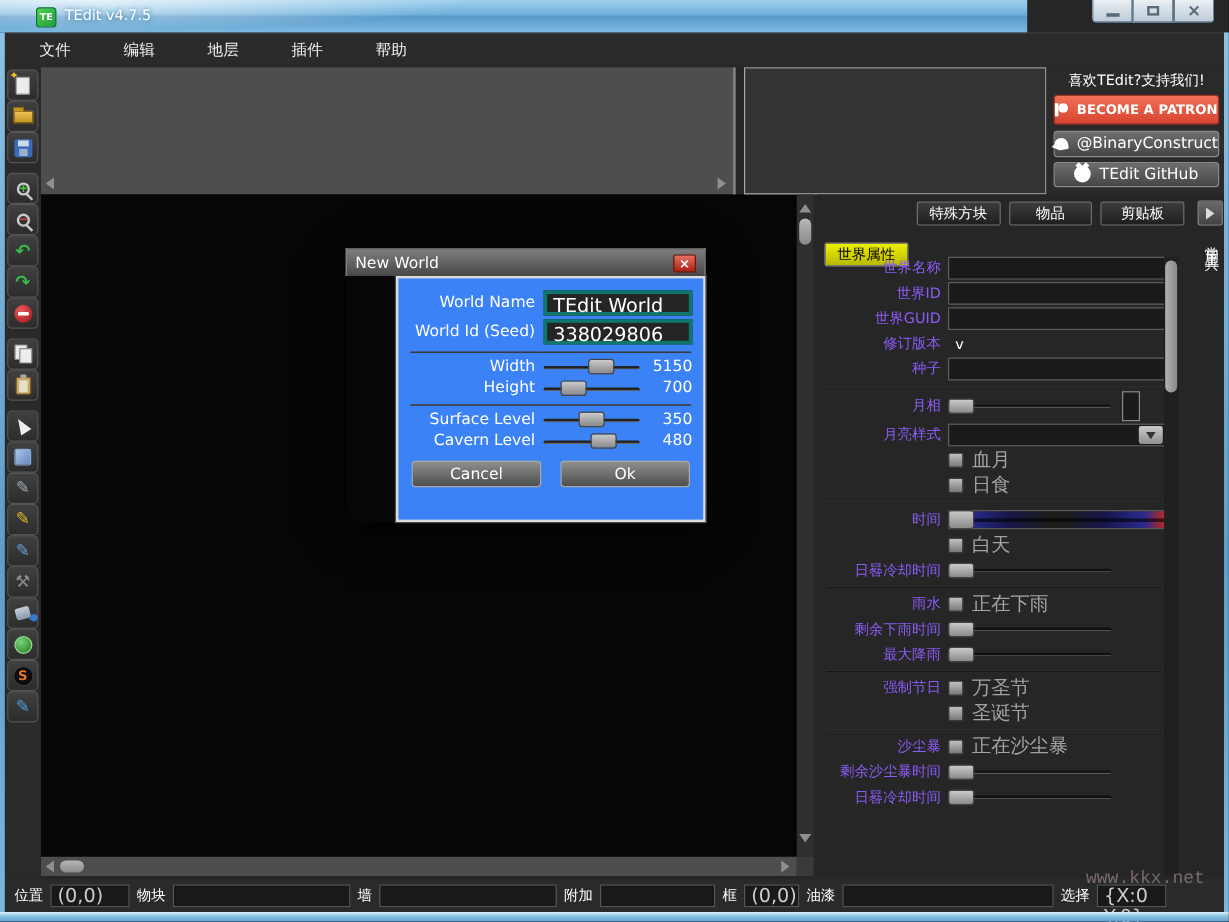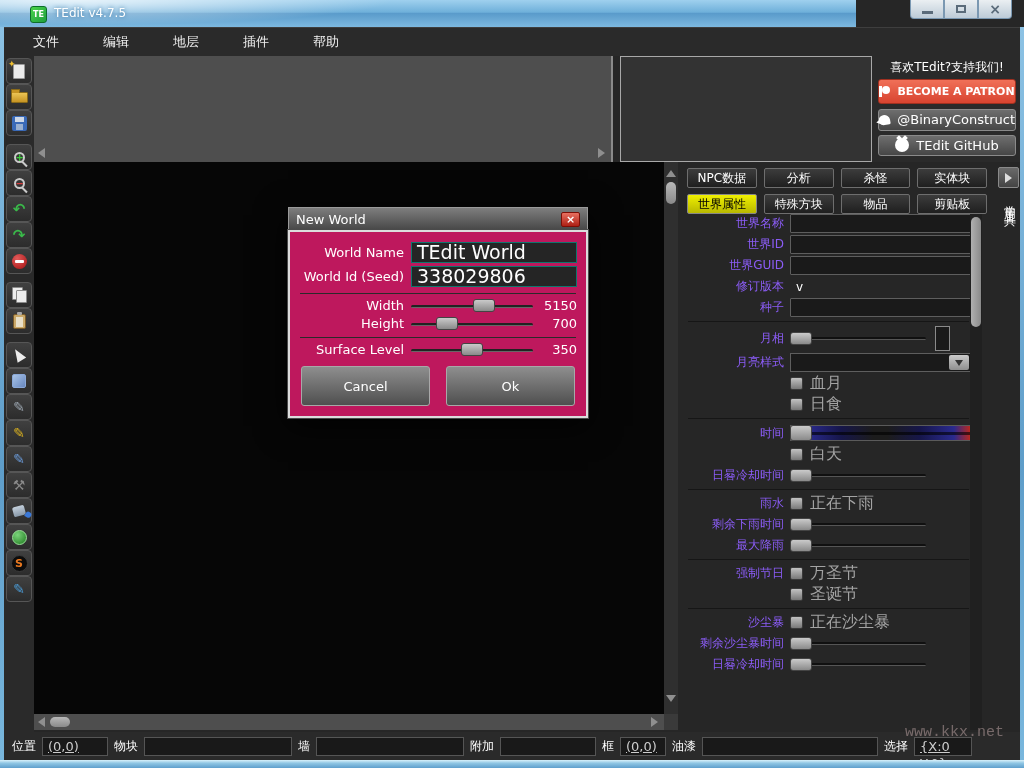--- a/index.html
+++ b/index.html
@@ -106,21 +106,21 @@
   .hscroll .tri-right { position:absolute; right:6px; top:3px; }
   .hthumb { position:absolute; left:16px; top:3px; width:20px; height:10px; background:linear-gradient(180deg,#b8b8b8,#8a8a8a); border-radius:5px; }
   .scorner { position:absolute; left:664px; top:714px; width:14px; height:16px; background:#3a3a3a; z-index:6; }
 
   
   .panel { position:absolute; left:681px; top:162px; width:339px; height:568px; background:#262626; z-index:7; overflow:hidden; }
   .tabrow { display:flex; gap:7px; padding:0 6px; margin-top:6px; }
   .tabrow1 { width:312px; } .tabrow2 { width:312px; }
   .tab { flex:1; height:20px; background:linear-gradient(180deg,#3c3c3c,#1f1f1f); border:1px solid #6e6e6e; border-radius:2px;
     color:#fff; font-size:12px; display:flex; align-items:center; justify-content:center; white-space:nowrap; }
-  .tab.active { background:linear-gradient(180deg,#f0f000,#b8b800); color:#000; border-color:#888; }
+  .tab.active { background:linear-gradient(180deg,#f0f000,#b8b800); color:#000; border-color:#888;margin-top:34px; }
   .pcontent { position:absolute; left:5px; top:52px; width:285px; height:516px; }
   .prow { display:flex; align-items:center; height:19px; margin-bottom:2px; }
   .plabel { width:104px; min-width:104px; text-align:right; padding-right:6px; color:#8b5cf6; font-size:12px; white-space:nowrap; }
   .tfield { flex:1; height:19px; background:#1a1a1a; border:1px solid #5e5e5e; border-radius:1px; color:#fff; font-size:12px; line-height:17px; padding:0 4px; }
   .psep { height:1px; background:#6e6e6e; border-bottom:1px solid #161616; margin:4px 2px; }
   .slider { position:relative; height:13px; flex:1; }
   .slider.short { flex:none; width:136px; }
   .slider .track { position:absolute; left:0; right:0; top:5px; height:3px; background:#101010; border-bottom:1px solid #555; border-radius:2px; }
   .thumb { position:absolute; top:0; width:22px; height:13px; background:linear-gradient(180deg,#cacaca,#8a8a8a); border:1px solid #444; border-radius:3px; }
   .chk { width:13px; height:13px; min-width:13px; background:linear-gradient(180deg,#c2c2c2,#787878); border:1px solid #3a3a3a; border-radius:2px; margin-right:7px; }
@@ -139,38 +139,38 @@
   .pthumb { position:absolute; left:1px; top:3px; width:10px; height:110px; background:linear-gradient(90deg,#b0b0b0,#8a8a8a); border-radius:5px; }
   .sidestrip { position:absolute; left:317px; top:0; width:22px; height:568px; }
   .sidebtn { position:absolute; left:0; top:5px; width:21px; height:21px; background:linear-gradient(180deg,#6a6a6a,#444); border:1px solid #8a8a8a; border-radius:2px; display:flex; align-items:center; justify-content:center; }
   .sidebtn .tri-right { border-left-color:#ddd; }
   .sidelabel { position:absolute; left:3px; top:34px; writing-mode:vertical-rl; color:#fff; font-size:12px; letter-spacing:3px; }
 
   
   .statusbar { position:absolute; left:4px; top:732px; width:1016px; height:28px; background:#2a2a2a;
     display:flex; align-items:center; gap:6px; padding:0 8px; z-index:10; }
   .slabel { color:#fff; font-size:12px; white-space:nowrap; }
-  .sbox { height:19px; background:#191919; border:1px solid #555; color:#ccc; font-size:13px; line-height:17px; padding:0 5px;text-decoration:underline; }
+  .sbox { height:19px; background:#191919; border:1px solid #555; color:#ccc; font-size:16px; line-height:17px; padding:0 5px; }
 
   
   .dialog { position:absolute; left:288px; top:207px; width:300px; z-index:50; box-shadow:0 8px 30px rgba(0,0,0,.8); }
   .dlg-title { height:23px; background:linear-gradient(180deg,#7e7e7e,#474747); border:1px solid #9a9a9a; border-bottom:none;
     display:flex; align-items:center; padding:0 7px; color:#fff; font-size:13px; }
   .dlg-close { margin-left:auto; width:19px; height:15px; background:linear-gradient(180deg,#e87060,#ad2015); border:1px solid #7c0e06; border-radius:2px;
     color:#fff; font-size:11px; font-weight:bold; display:flex; align-items:center; justify-content:center; line-height:1; }
-  .dlg-body { background:#be185d; border:2px solid #dcdcdc; outline:1px solid #4a4a4a; padding:7px 9px 9px; }
+  .dlg-body { background:#3b82f6; border:2px solid #dcdcdc; outline:1px solid #4a4a4a; padding:7px 9px 26px;margin-left:42px; }
   .drow { display:flex; align-items:center; margin:3px 0; }
   .dlabel { width:112px; min-width:112px; text-align:right; padding-right:7px; color:#fff; font-size:13px; white-space:nowrap; }
-  .dfield { flex:1; height:21px; background:#252525; border:1px solid #0f766e; color:#fff; font-size:19px; line-height:19px; padding:0 5px; }
+  .dfield { flex:1; height:21px; background:#252525; border:3px solid #0f766e; color:#fff; font-size:16px; line-height:19px; padding:0 5px; }
   .dval { width:38px; text-align:right; color:#fff; font-size:13px; }
   .dsep { height:1px; background:#7a7a7a; border-bottom:1px solid #2a2a2a; margin:6px 1px 4px; }
   .dslider { position:relative; height:14px; flex:1; margin-right:6px; }
   .dslider .track { position:absolute; left:0; right:0; top:6px; height:3px; background:#222; border-bottom:1px solid #666; border-radius:2px; }
   .dbtns { display:flex; gap:16px; margin:9px 2px 1px; }
-  .dbtn-big { flex:1; height:40px; background:linear-gradient(180deg,#8e8e8e,#4f4f4f); border:1px solid #a8a8a8; border-radius:3px;
+  .dbtn-big { flex:1; height:22px; background:linear-gradient(180deg,#8e8e8e,#4f4f4f); border:1px solid #a8a8a8; border-radius:3px;
     color:#fff; font-size:13px; display:flex; align-items:center; justify-content:center; }
 
   .watermark { position:absolute; left:905px; top:724px; color:#b9a0a0; opacity:.55; font-size:15px; z-index:60;font-family:Liberation Mono, monospace; }
 </style>
 </head>
 <body>
 
 <div class="app">
 
   <div class="titlebar">
@@ -302,26 +302,20 @@
     <span class="tri tri-down"></span>
   </div>
   <div class="hscroll">
     <span class="tri tri-left"></span>
     <span class="hthumb"></span>
     <span class="tri tri-right"></span>
   </div>
   <div class="scorner"></div>
 
   <div class="panel">
-    <div class="tabrow tabrow1">
-      <div class="tab">NPC数据</div>
-      <div class="tab">分析</div>
-      <div class="tab">杀怪</div>
-      <div class="tab">实体块</div>
-    </div>
     <div class="tabrow tabrow2">
       <div class="tab active">世界属性</div>
       <div class="tab">特殊方块</div>
       <div class="tab">物品</div>
       <div class="tab">剪贴板</div>
     </div>
 
     <div class="pcontent">
       <div class="prow">
           <span class="plabel">世界名称</span>
@@ -513,20 +507,28 @@
       </div>
       <div class="dsep"></div>
       <div class="drow">
         <span class="dlabel">Surface Level</span>
         <div class="dslider">
             <div class="track"></div>
             <div class="thumb" style="left:calc(50% - 11px)"></div>
           </div>
         <span class="dval">350</span>
       </div>
+      <div class="drow">
+        <span class="dlabel">Cavern Level</span>
+        <div class="dslider">
+            <div class="track"></div>
+            <div class="thumb" style="left:calc(67% - 15px)"></div>
+          </div>
+        <span class="dval">480</span>
+      </div>
       <div class="dbtns">
         <div class="dbtn-big">Cancel</div>
         <div class="dbtn-big">Ok</div>
       </div>
     </div>
   </div>
 
   <div class="watermark">www.kkx.net</div>
 </div>
 

